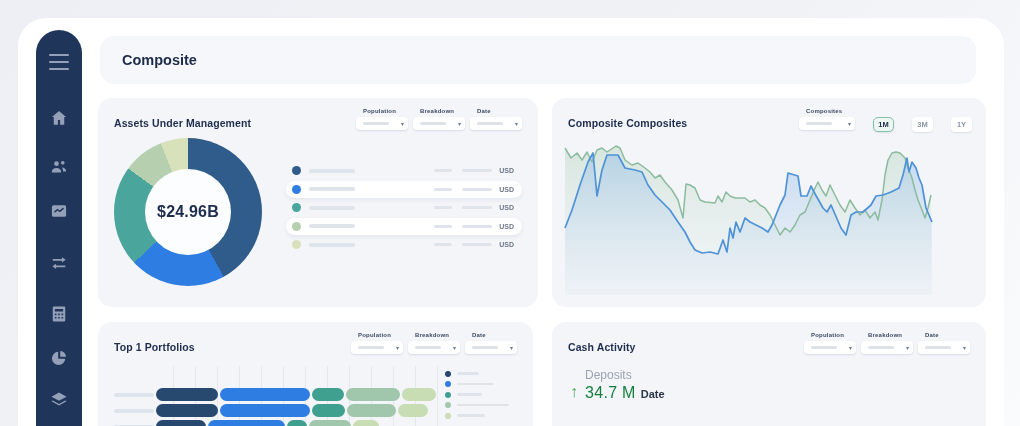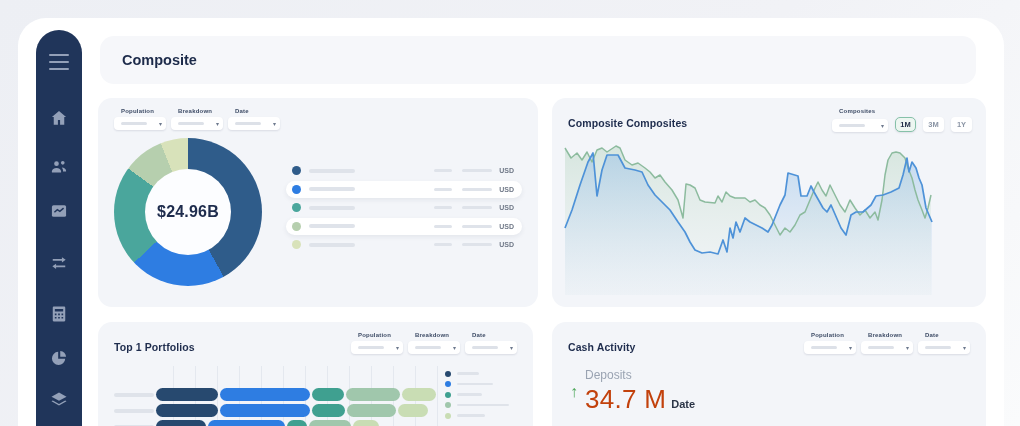--- a/index.html
+++ b/index.html
@@ -60,21 +60,21 @@
   .lrow.hl{ background:#ffffff; box-shadow:0 2px 5px rgba(25,39,70,.07); }
   .dot{ width:9px; height:9px; border-radius:50%; margin-right:8px; flex:none; }
   .lbl{ width:46px; height:4px; }
   .sp{ flex:1; }
   .b1{ width:18px; height:3px; margin-right:10px; }
   .b2{ width:30px; height:3px; margin-right:7px; }
   .usd{ font-size:7px; font-weight:bold; color:#6f7887; }
 
   
   .perf-controls{ position:absolute; right:14px; top:10px; }
-  .perf-row{ display:flex; align-items:flex-end; gap:7px; margin-top:3px; }
+  .perf-row{ display:flex; align-items:flex-start; gap:18px; margin-top:3px; }
   .pbtn{ width:21px; height:15px; border:none; border-radius:4px; background:#fff; color:#8b95a5;
          font-family:"Liberation Sans",sans-serif; font-size:7.5px; font-weight:bold;
          box-shadow:0 1px 2px rgba(25,39,70,.10); cursor:pointer; padding:0; }
   .pbtn.sel{ background:#edf6f1; border:1px solid #86c1a9; border-radius:5px; color:#24304a; }
   .perf-svg{ position:absolute; left:8px; top:40px; }
 
   
   .t10-grid{ position:absolute; left:0; top:44px; height:82px; width:100%; }
   .gline{ position:absolute; top:0; bottom:0; width:1px; background:#e4e8ef; }
   .t10-bars{ position:absolute; left:16px; top:66px; right:0; }
@@ -84,21 +84,21 @@
   .t10-legend{ position:absolute; left:347px; top:48px; }
   .tl-item{ display:flex; align-items:center; height:7px; margin-bottom:3.5px; }
   .tdot{ width:6px; height:6px; border-radius:50%; margin-right:6px; flex:none; }
   .tline{ height:2.5px; }
 
   
   .metric{ position:absolute; left:16px; top:46px; display:flex; }
   .up-arrow{ font-size:16px; font-weight:bold; color:#4fa75a; margin:15px 7px 0 2px; }
   .dep{ font-size:12px; color:#9aa3b2; margin-bottom:2px; }
   .mrow{ display:flex; align-items:baseline; }
-  .mval{ font-size:26px; color:#c2410c; letter-spacing:.3px; }
+  .mval{ font-size:16px; color:#15803d; letter-spacing:.3px; }
   .munit{ font-size:11px; color:#2b3547; margin-left:5px; font-weight:bold; }
 </style>
 </head>
 <body>
 
 <div class="stage">
   <div class="app"></div>
 
   <div class="header-bar">
     <span class="page-title">Composite</span>
@@ -149,20 +149,21 @@
       <div class="s-icon" style="top: 360px;">
         <svg viewBox="0 0 24 24">
           <path d="m12 3 9 5-9 5-9-5z"></path>
           <path d="M4.6 12.7 12 16.8l7.4-4.1 1.6.9-9 5-9-5z"></path>
         </svg>
       </div>
     </div>
 
   <div class="card card-aum">
     <div class="chead">
+      <div class="ctitle">Assets Under Management</div>
       <div class="filters">
           <div class="fgroup">
             <div class="flabel">Population</div>
             <div class="fselect">
               <span class="ph"></span>
               <span class="caret">▾</span>
             </div>
           </div>
           <div class="fgroup">
             <div class="flabel">Breakdown</div>

